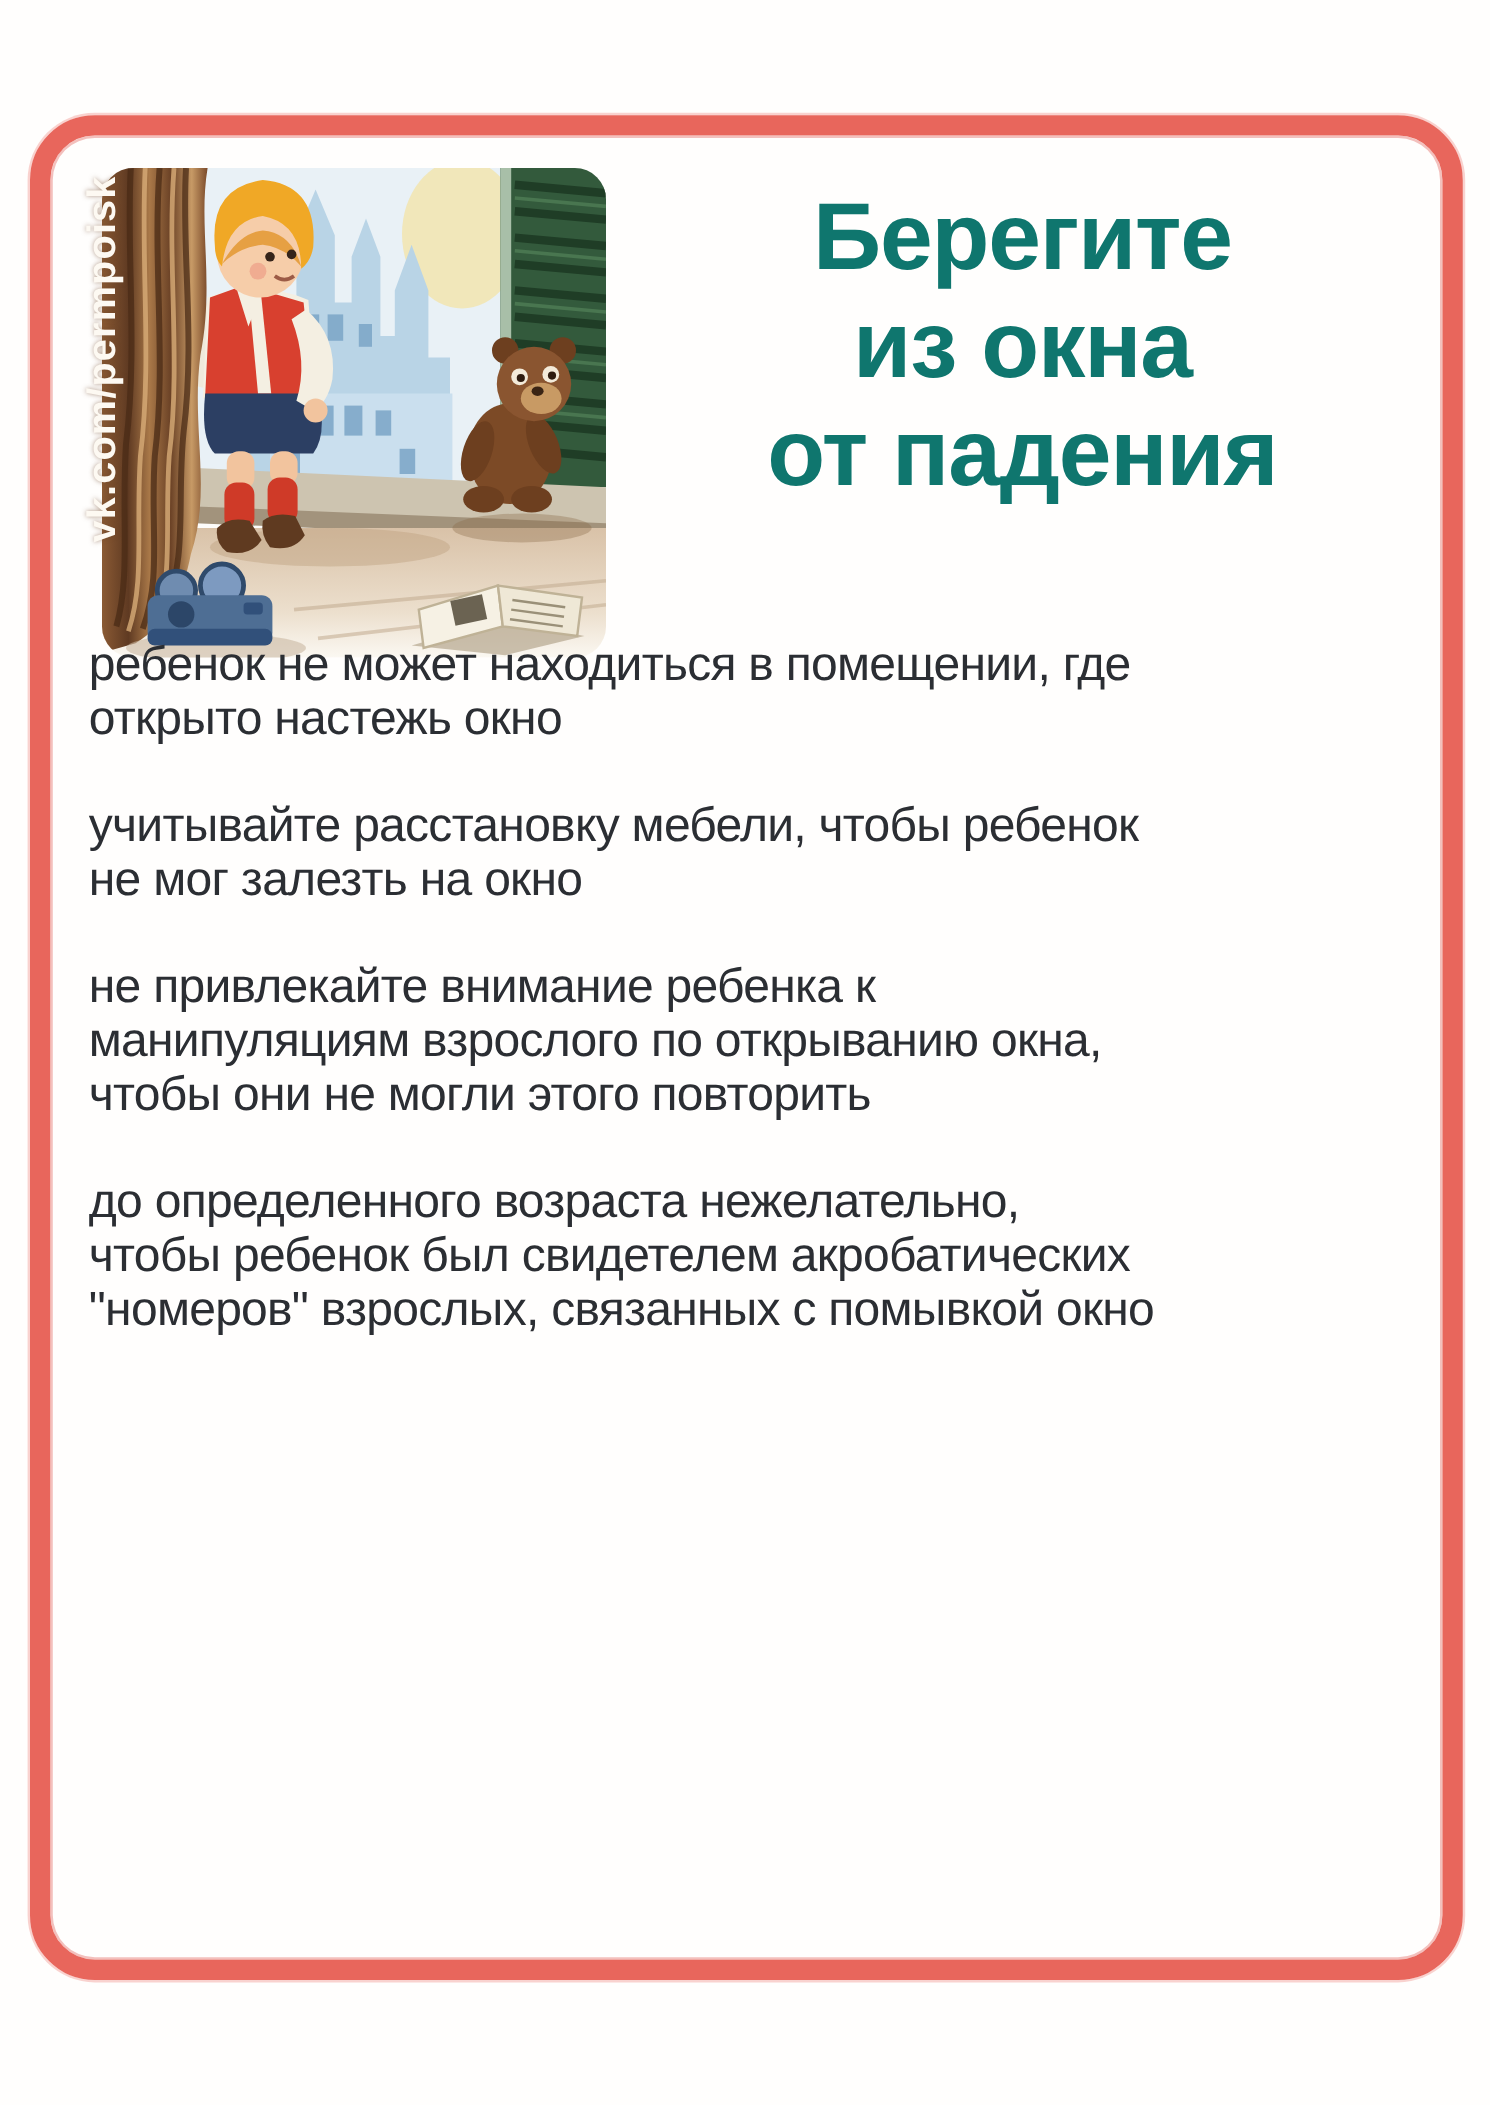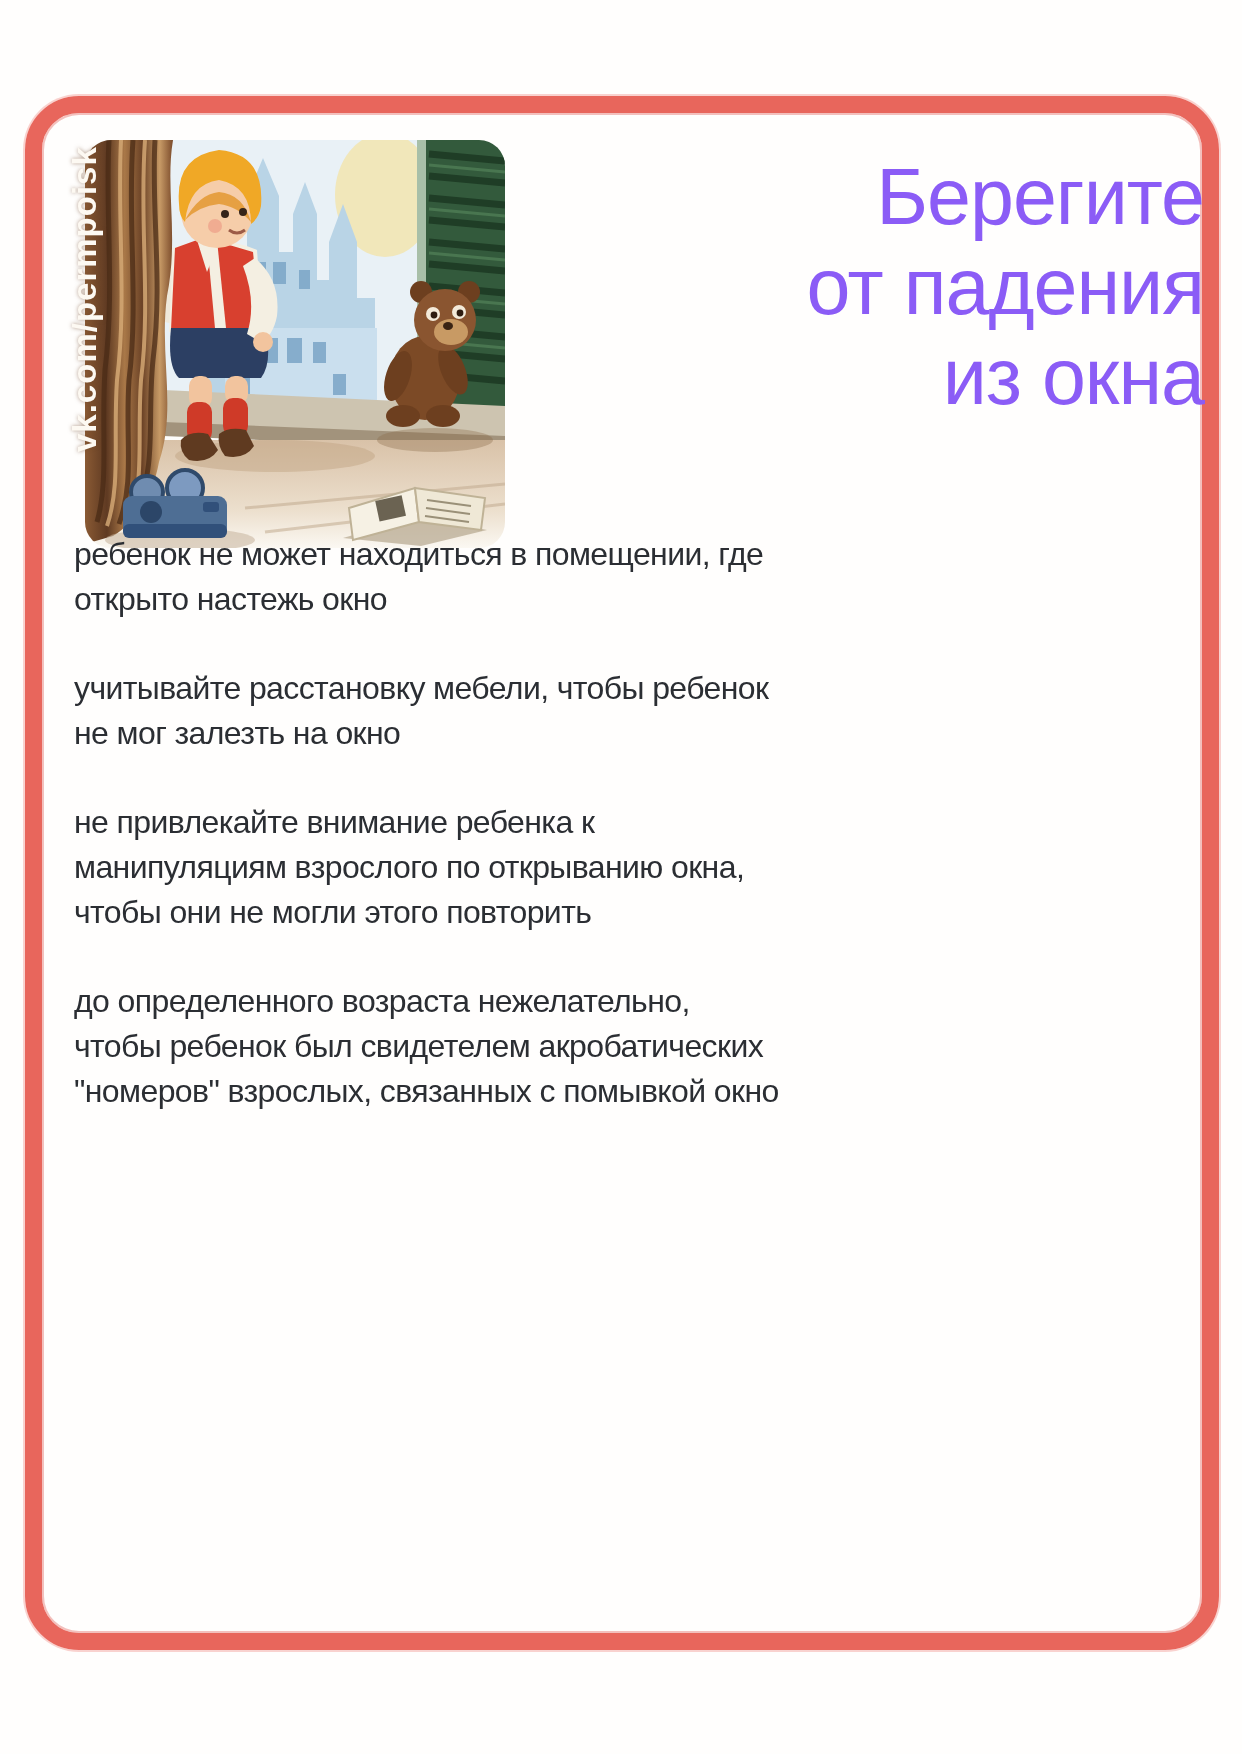--- a/index.html
+++ b/index.html
@@ -13,26 +13,26 @@
     box-shadow:inset 0 0 0 2px rgba(221,77,68,.35), 0 0 0 2px rgba(238,130,120,.35);
   }
   .illustration{position:absolute;left:85px;top:140px;width:420px;height:408px;}
   .watermark{
     position:absolute;left:66px;top:452px;width:312px;
     transform:rotate(-90deg);transform-origin:0 0;
     font-size:33px;font-weight:bold;color:#fdf9f2;letter-spacing:1px;
     text-shadow:0 0 4px rgba(110,70,40,.55);white-space:nowrap;
   }
   .title{
-    position:absolute;left:500px;top:152px;width:704px;text-align:right;
-    color:#8b5cf6;font-size:79px;line-height:90px;font-weight:400;letter-spacing:-1px;
+    position:absolute;left:500px;top:152px;width:704px;text-align:center;
+    color:#0f766e;font-size:79px;line-height:90px;font-weight:700;letter-spacing:-1px;
   }
   .content{
     position:absolute;left:74px;top:532px;width:1118px;
-    color:#2b2e33;font-size:32px;line-height:45px;letter-spacing:-0.6px;
+    color:#2b2e33;font-size:40px;line-height:45px;letter-spacing:-0.6px;
   }
   .content p{margin:0 0 44px 0;white-space:pre-line;}
 </style>
 </head>
 <body>
 
 <div class="page">
 
   <div class="frame"></div>
 
@@ -190,22 +190,22 @@
           </g>
         </g>
       </g>
     </svg>
   </div>
 
   <div class="watermark">vk.com/permpoisk</div>
 
   <div class="title">
     <div>Берегите</div>
+    <div>из окна</div>
     <div>от падения</div>
-    <div>из окна</div>
   </div>
 
   <div class="content">
     <p>ребенок не может находиться в помещении, где
 открыто настежь окно</p>
     <p>учитывайте расстановку мебели, чтобы ребенок
 не мог залезть на окно</p>
     <p>не привлекайте внимание ребенка к
 манипуляциям  взрослого по открыванию окна,
 чтобы они не могли этого повторить</p>

